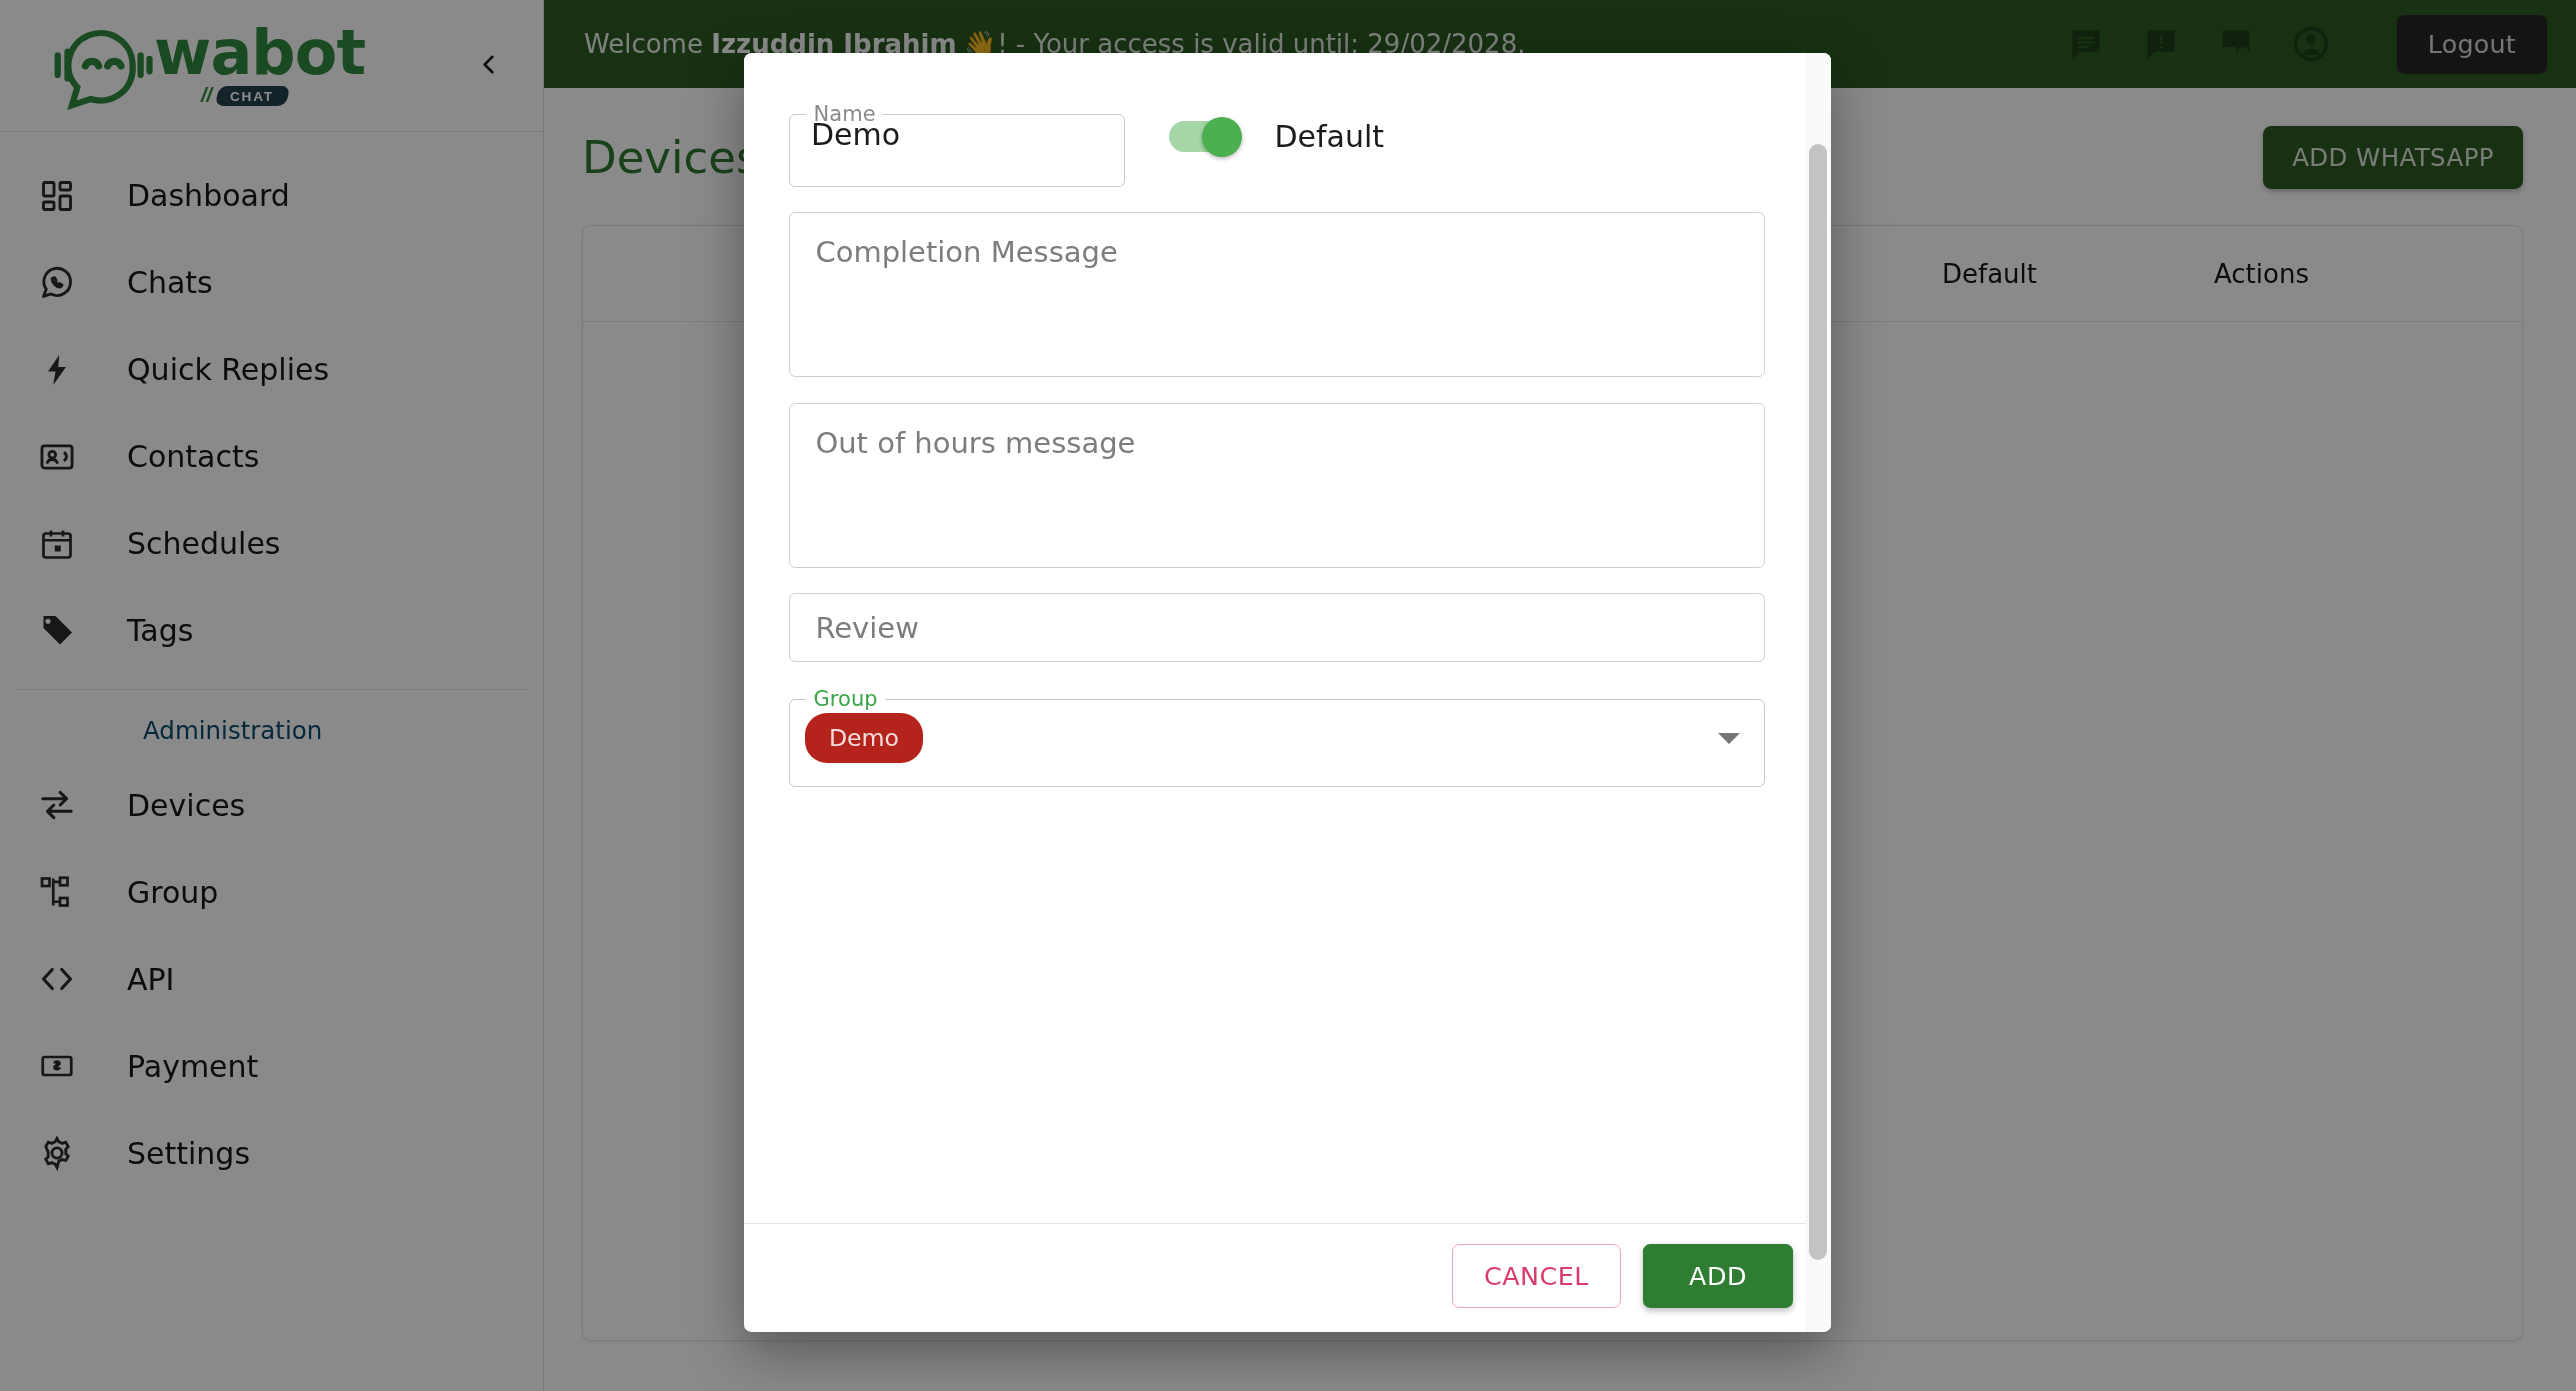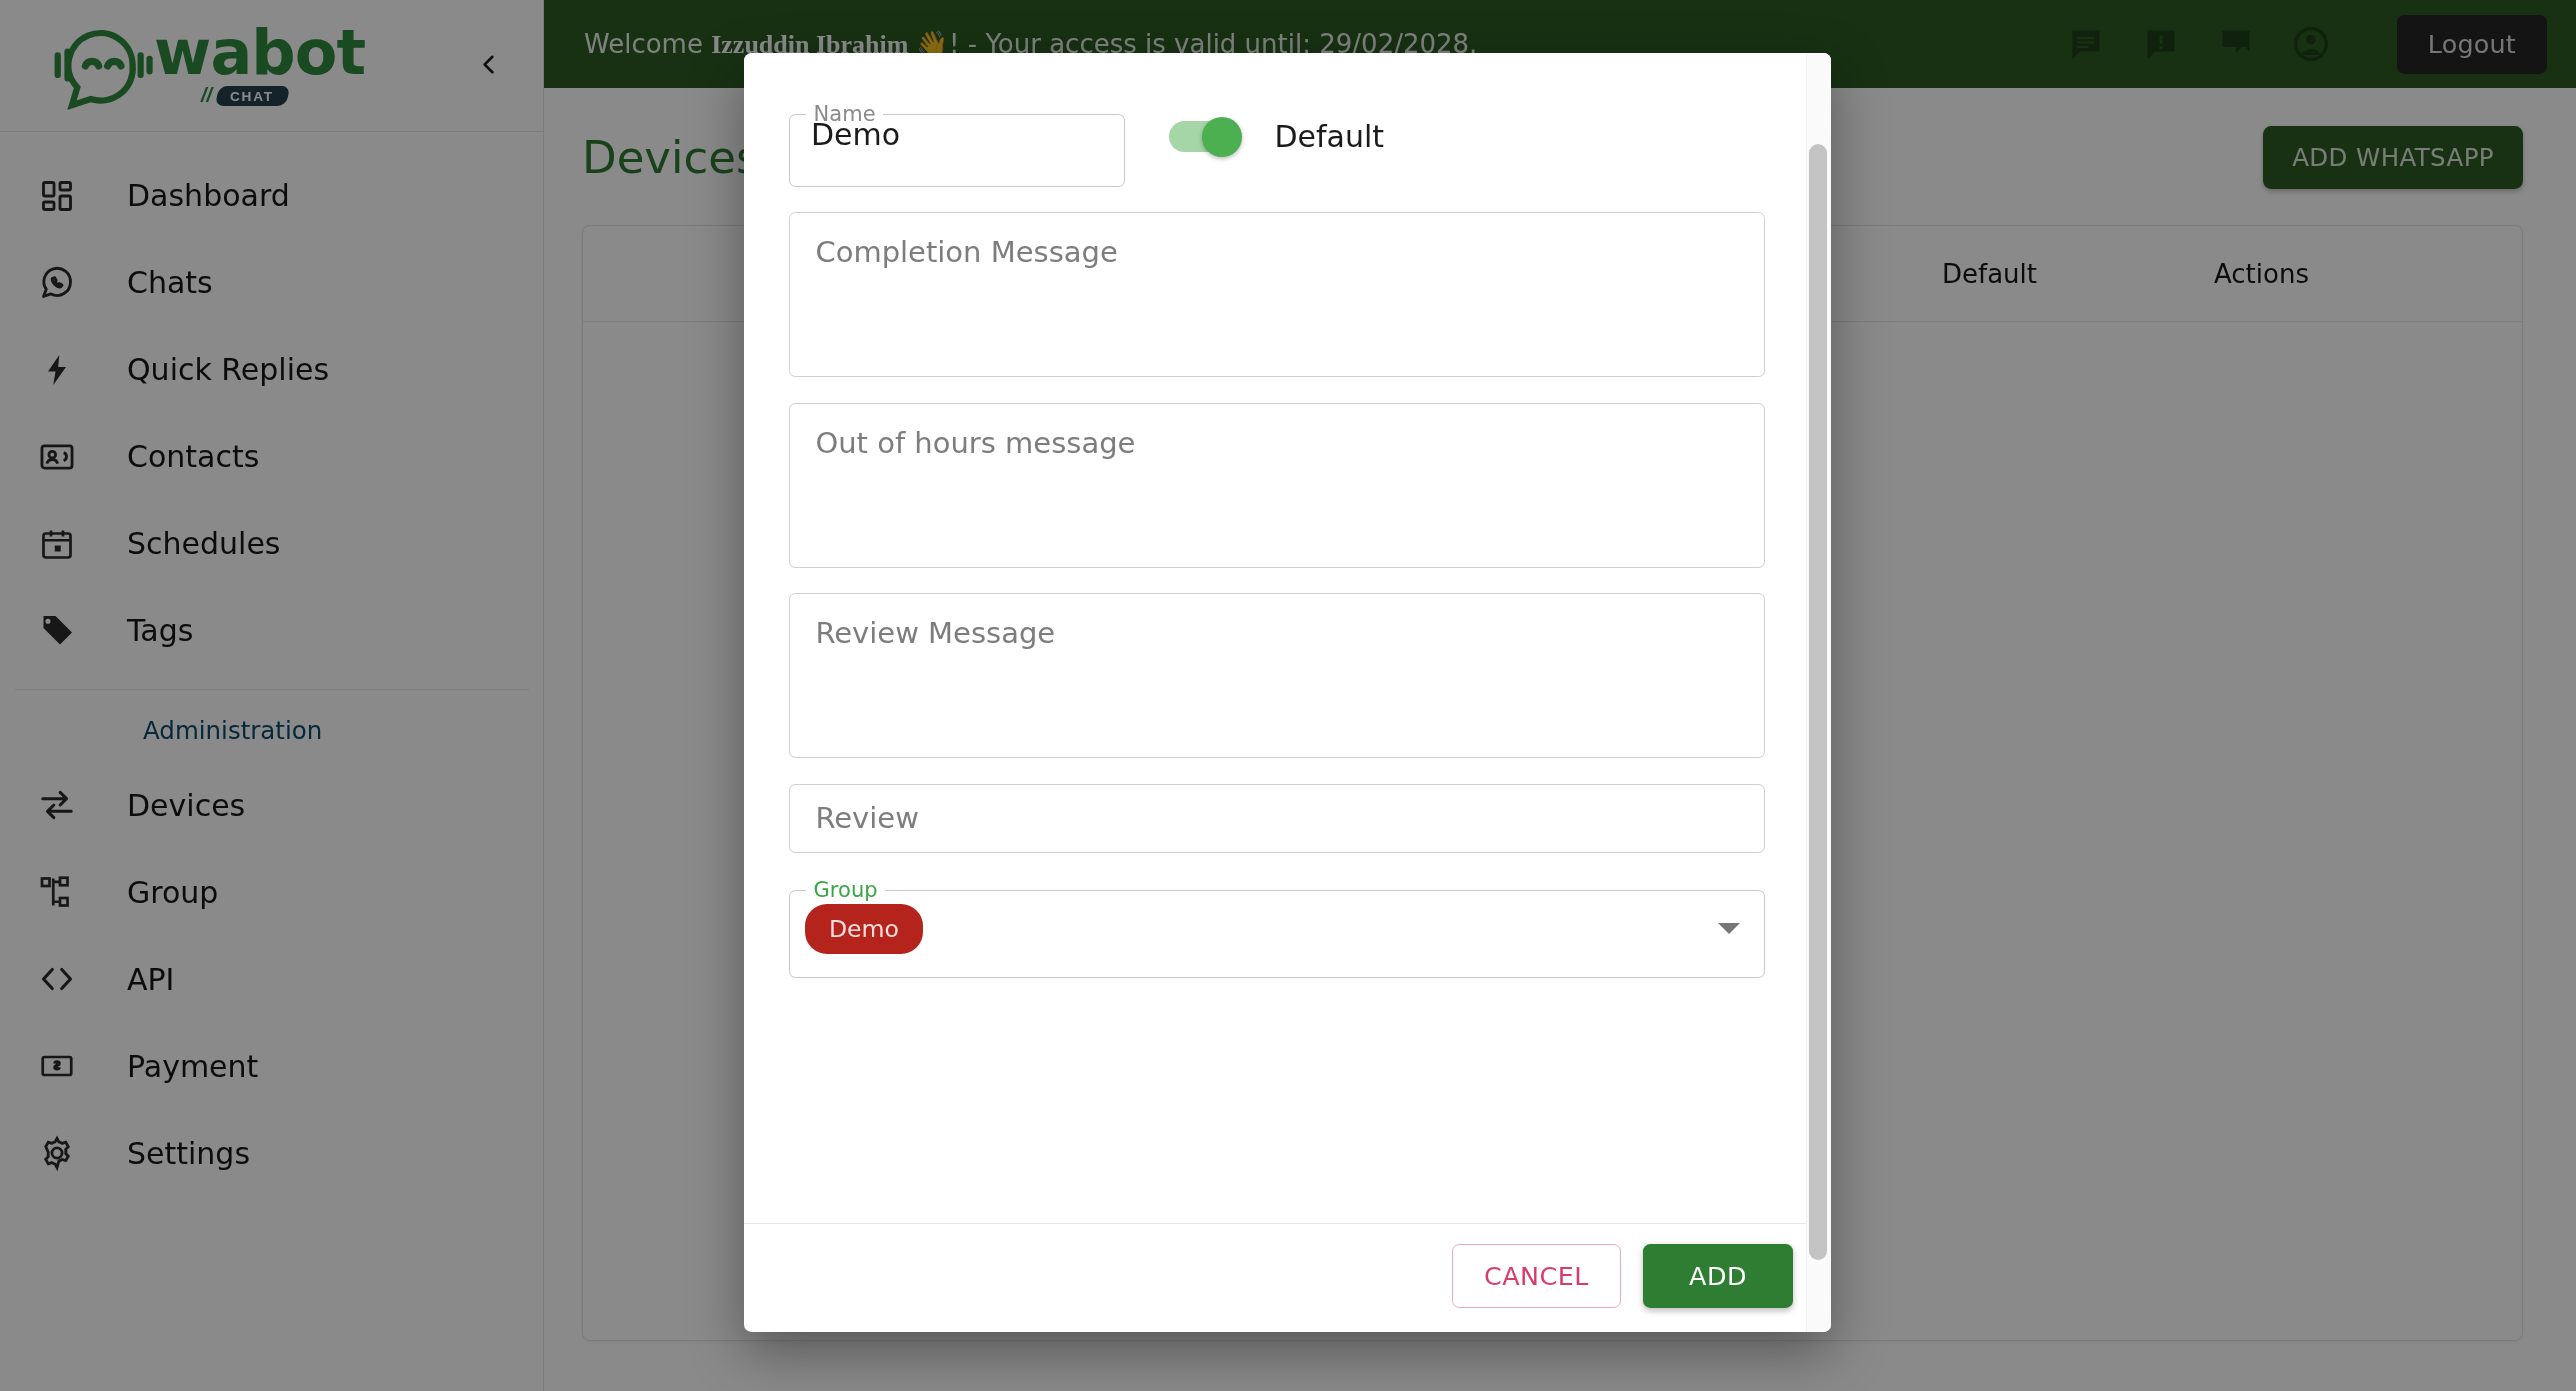--- a/index.html
+++ b/index.html
@@ -86,21 +86,21 @@
     background: #fff;
   }
   .topbar {
     height: 88px; flex: 0 0 88px;
     background: #2b5b22;
     display: flex; align-items: center;
     padding: 0 29px 0 40px;
     color: #e8eee6;
   }
   .welcome { font-size: 26px; color: #e9efe7; font-family: "DejaVu Sans", sans-serif; white-space: nowrap; }
-  .welcome b { font-weight: 700; color: #ffffff; font-family: Liberation Serif, serif; }
+  .welcome b { font-weight: 700; color: #ffffff; }
   .topbar-spacer { flex: 1 1 auto; }
   .topbar-icons { display: flex; align-items: center; gap: 31px; margin-right: 33px; }
   .tb-ic { width: 44px; height: 44px; display: flex; align-items: center; justify-content: center; cursor: pointer; color: #1f3d18; }
   .logout-btn {
     background: #262626; color: #ddd9d9;
     border: none; border-radius: 7.3px;
     font-size: 25.4px; letter-spacing: 0.2px;
     padding: 14.5px 31px; cursor: pointer;
     font-family: "DejaVu Sans", sans-serif;
     margin-left: 31px;
@@ -547,21 +547,20 @@
         <span class="switch">
           <span class="track"></span>
           <span class="knob"></span>
         </span>
         <span class="switch-label">Default</span>
       </div>
     </div>
 
     <div class="ta h-tall">Completion Message</div>
     <div class="ta h-tall">Out of hours message</div>
-    <div class="ta h-tall">Review Message</div>
     <div class="ta h-input">Review</div>
 
     <div class="ofield group-field focused">
       <fieldset>
           <legend>Group</legend>
         </fieldset>
       <div class="fval">
         <span class="chip">Demo</span>
         <span class="select-caret"></span>
       </div>

